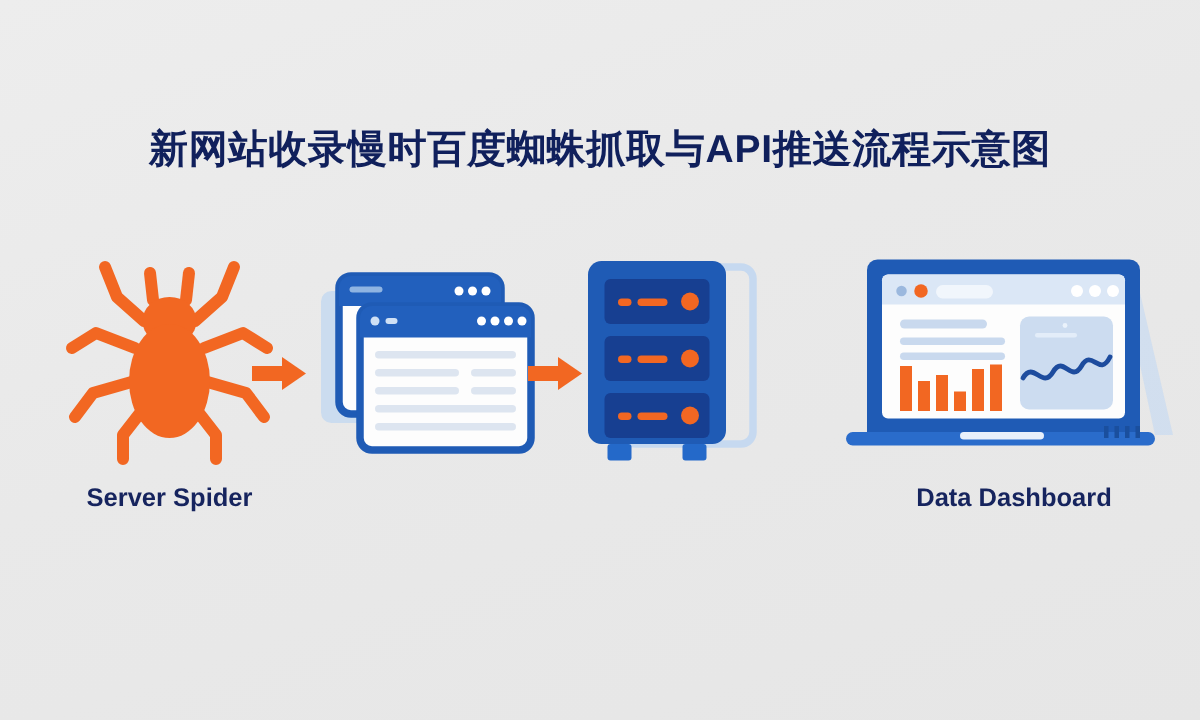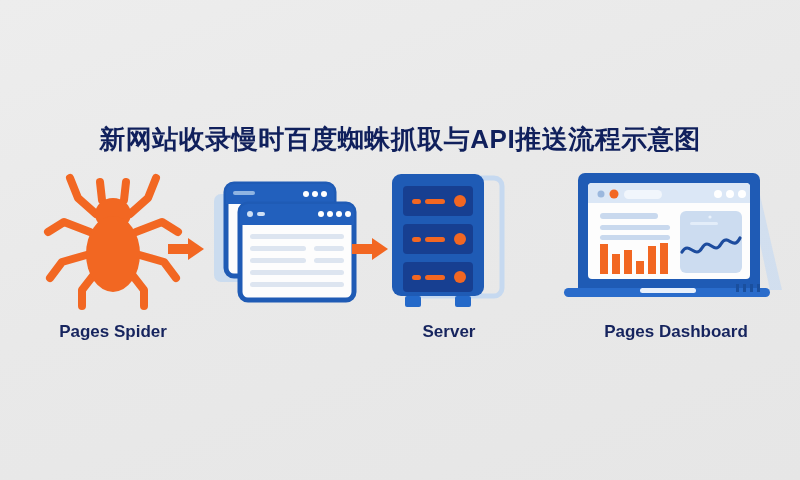--- a/index.html
+++ b/index.html
@@ -30,21 +30,20 @@
     left: 0;
     top: 82px;
     width: 800px;
     text-align: center;
     font-size: 26px;
     font-weight: bold;
     letter-spacing: 0.5px;
     color: #10205c;
     font-family: "Liberation Sans", "DejaVu Sans", sans-serif;
     white-space: nowrap;
-    margin-top: 40px;
   }
 
   
   .node {
     position: absolute;
     top: 170px;
     height: 140px;
   }
 
   .node-label {
@@ -101,21 +100,21 @@
 
         <path d="M64 30 L62 12"></path>
         <path d="M86 30 L88 12"></path>
       </g>
 
       <ellipse cx="75" cy="44" rx="18" ry="16" fill="#f26722"></ellipse>
 
       <ellipse cx="75" cy="84" rx="27" ry="38" fill="#f26722"></ellipse>
     </svg>
   </div>
-  <div class="node-label" id="label-spider">Pages Spider</div>
+  <div class="node-label" id="label-spider">Server Spider</div>
 
   <div class="arrow" id="arrow-1">
     <svg width="38" height="26" viewBox="0 0 38 26">
       <rect x="0" y="8" width="22" height="10" fill="#f26722"></rect>
       <path d="M20 2 L36 13 L20 24 Z" fill="#f26722"></path>
     </svg>
   </div>
 
   <div class="node" id="node-pages">
     <svg width="155" height="140" viewBox="0 0 155 140">
@@ -190,21 +189,20 @@
         <rect x="15" y="92" width="70" height="30" rx="4" fill="#173f91"></rect>
         <rect x="24" y="105" width="9" height="5" rx="2.5" fill="#f26722"></rect>
         <rect x="37" y="105" width="20" height="5" rx="2.5" fill="#f26722"></rect>
         <circle cx="72" cy="107" r="6" fill="#f26722"></circle>
       </g>
 
       <rect x="17" y="126" width="16" height="11" rx="2" fill="#2469c9"></rect>
       <rect x="67" y="126" width="16" height="11" rx="2" fill="#2469c9"></rect>
     </svg>
   </div>
-  <div class="node-label" id="label-server">Server</div>
 
 
   <div class="node" id="node-dashboard" style="top:164px; height:150px;">
     <svg width="232" height="150" viewBox="0 0 232 150">
 
       <path d="M196 14 L222 126 L210 126 L186 14 Z" fill="#ccdcf0" opacity="0.8"></path>
 
       <path d="M18 16 a7 7 0 0 1 7 -7 h168 a7 7 0 0 1 7 7 v108 h-182 z" fill="#1f5bb5"></path>
 
       <rect x="28" y="19" width="162" height="96" rx="4" fill="#fdfdfd"></rect>
@@ -245,15 +243,15 @@
       <rect x="80" y="124" width="56" height="5" rx="2.5" fill="#e8f0fb"></rect>
 
       <g fill="#1a4f9e">
         <rect x="176" y="120" width="3" height="8"></rect>
         <rect x="183" y="120" width="3" height="8"></rect>
         <rect x="190" y="120" width="3" height="8"></rect>
         <rect x="197" y="120" width="3" height="8"></rect>
       </g>
     </svg>
   </div>
-  <div class="node-label" id="label-dashboard">Pages Dashboard</div>
+  <div class="node-label" id="label-dashboard">Data Dashboard</div>
 
 </div>
 
 </body></html>

